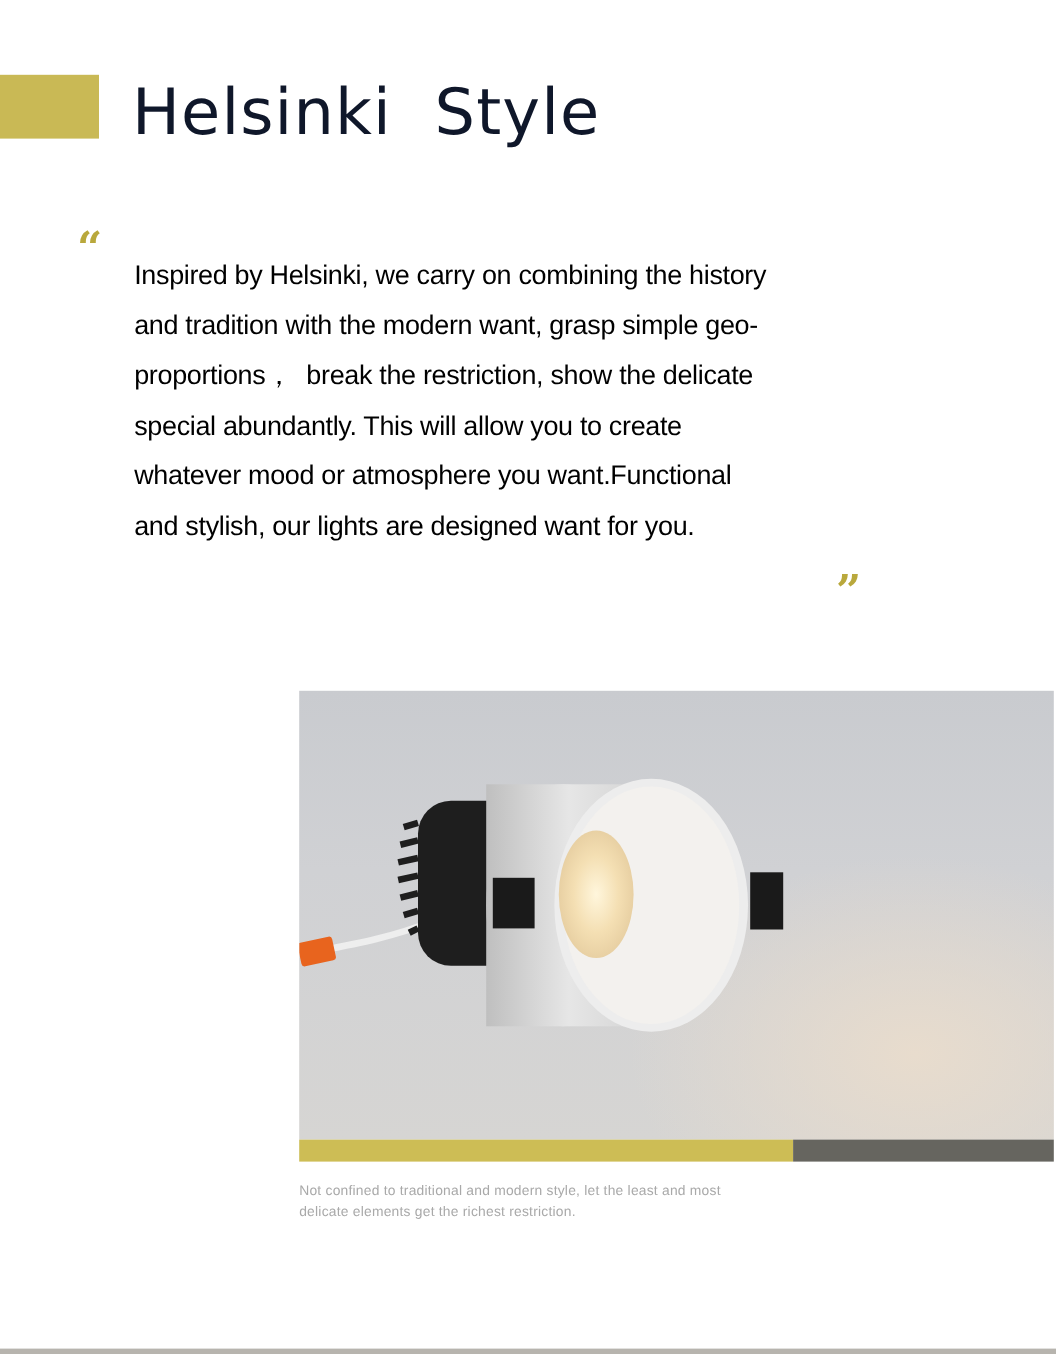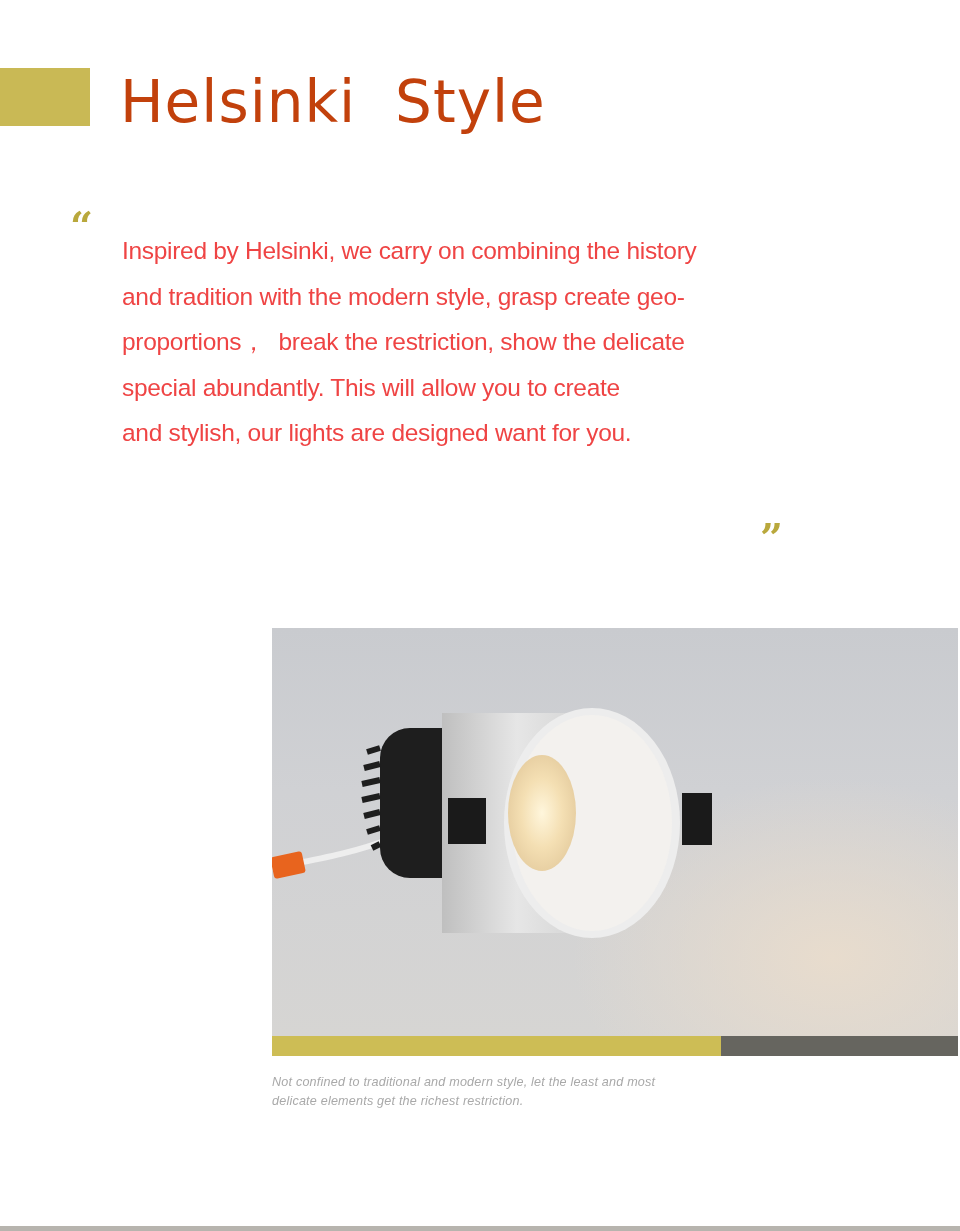--- a/index.html
+++ b/index.html
@@ -1,45 +1,46 @@
 <!DOCTYPE html>
 <html><head>
 <meta charset="utf-8">
 <style>
   html, body { margin: 0; padding: 0; background: #ffffff; }
   body { width: 960px; height: 1231px; position: relative; overflow: hidden; font-family: "DejaVu Sans", sans-serif; }
   .accent-block { position: absolute; left: 0; top: 68px; width: 90px; height: 58px; background: #c9b955; }
-  .title { position: absolute; left: 120px; top: 62px; font-family: "DejaVu Sans", sans-serif; font-size: 58px; font-weight: normal; color: #c2410c; letter-spacing: 1px; line-height: 80px; white-space: pre; margin: 0; }
+  .title { position: absolute; left: 120px; top: 62px; font-family: "DejaVu Sans", sans-serif; font-size: 58px; font-weight: normal; color: #0f172a; letter-spacing: 1px; line-height: 80px; white-space: pre; margin: 0; }
   .quote-open { position: absolute; left: 70px; top: 206px; font-family: "DejaVu Serif", serif; font-weight: bold; font-size: 40px; color: #b9a83c; line-height: 40px; }
   .quote-close { position: absolute; left: 760px; top: 518px; font-family: "DejaVu Serif", serif; font-weight: bold; font-size: 40px; color: #b9a83c; line-height: 40px; }
   .body-text { position: absolute; left: 122px; top: 228px; width: 660px; margin: 0; }
-  .body-text .line { display: block; font-family: "Liberation Sans", sans-serif; font-size: 24.5px; color: #ef4444; line-height: 45.5px; white-space: pre; letter-spacing: -0.3px; }
+  .body-text .line { display: block; font-family: "Liberation Sans", sans-serif; font-size: 24.5px; color: #000000; line-height: 45.5px; white-space: pre; letter-spacing: -0.3px; }
   .photo { position: absolute; left: 272px; top: 628px; width: 686px; height: 408px; overflow: hidden;
     background: radial-gradient(ellipse 260px 180px at 560px 330px, #e8dccd 0%, rgba(232,220,205,0) 100%),
                 linear-gradient(180deg, #c9cbcf 0%, #d0d1d4 40%, #d6d5d3 100%); }
   .bar-row { position: absolute; left: 272px; top: 1036px; width: 686px; height: 20px; display: flex; }
   .bar-gold { width: 449px; height: 100%; background: #cdbd55; }
   .bar-dark { flex: 1; height: 100%; background: #66655f; }
   .caption { position: absolute; left: 272px; top: 1073px; width: 520px; margin: 0; }
-  .caption .line { display: block; font-family: "Liberation Sans", sans-serif; font-size: 12.6px; color: #a9a9a9; line-height: 19px; white-space: pre; letter-spacing: 0.2px; font-style: italic; }
+  .caption .line { display: block; font-family: "Liberation Sans", sans-serif; font-size: 12.6px; color: #a9a9a9; line-height: 19px; white-space: pre; letter-spacing: 0.2px; }
   .bottom-rule { position: absolute; left: 0; top: 1226px; width: 960px; height: 5px; background: #b7b4ae; }
 </style>
 </head>
 <body>
 
 <div class="accent-block"></div>
 <h1 class="title">Helsinki  Style</h1>
 
 <span class="quote-open">“</span>
 
 <p class="body-text">
   <span class="line">Inspired by Helsinki, we carry on combining the history</span>
-  <span class="line">and tradition with the modern style, grasp create geo-</span>
+  <span class="line">and tradition with the modern want, grasp simple geo-</span>
   <span class="line">proportions，  break the restriction, show the delicate</span>
   <span class="line">special abundantly. This will allow you to create</span>
+  <span class="line">whatever mood or atmosphere you want.Functional</span>
   <span class="line">and stylish, our lights are designed want for you.</span>
 </p>
 
 <span class="quote-close">”</span>
 
 <div class="photo">
   <svg width="686" height="408" viewBox="0 0 686 408">
     <defs>
       <radialGradient id="glow" cx="0.5" cy="0.5" r="0.5">
         <stop offset="0" stop-color="#fff6dc"></stop>

